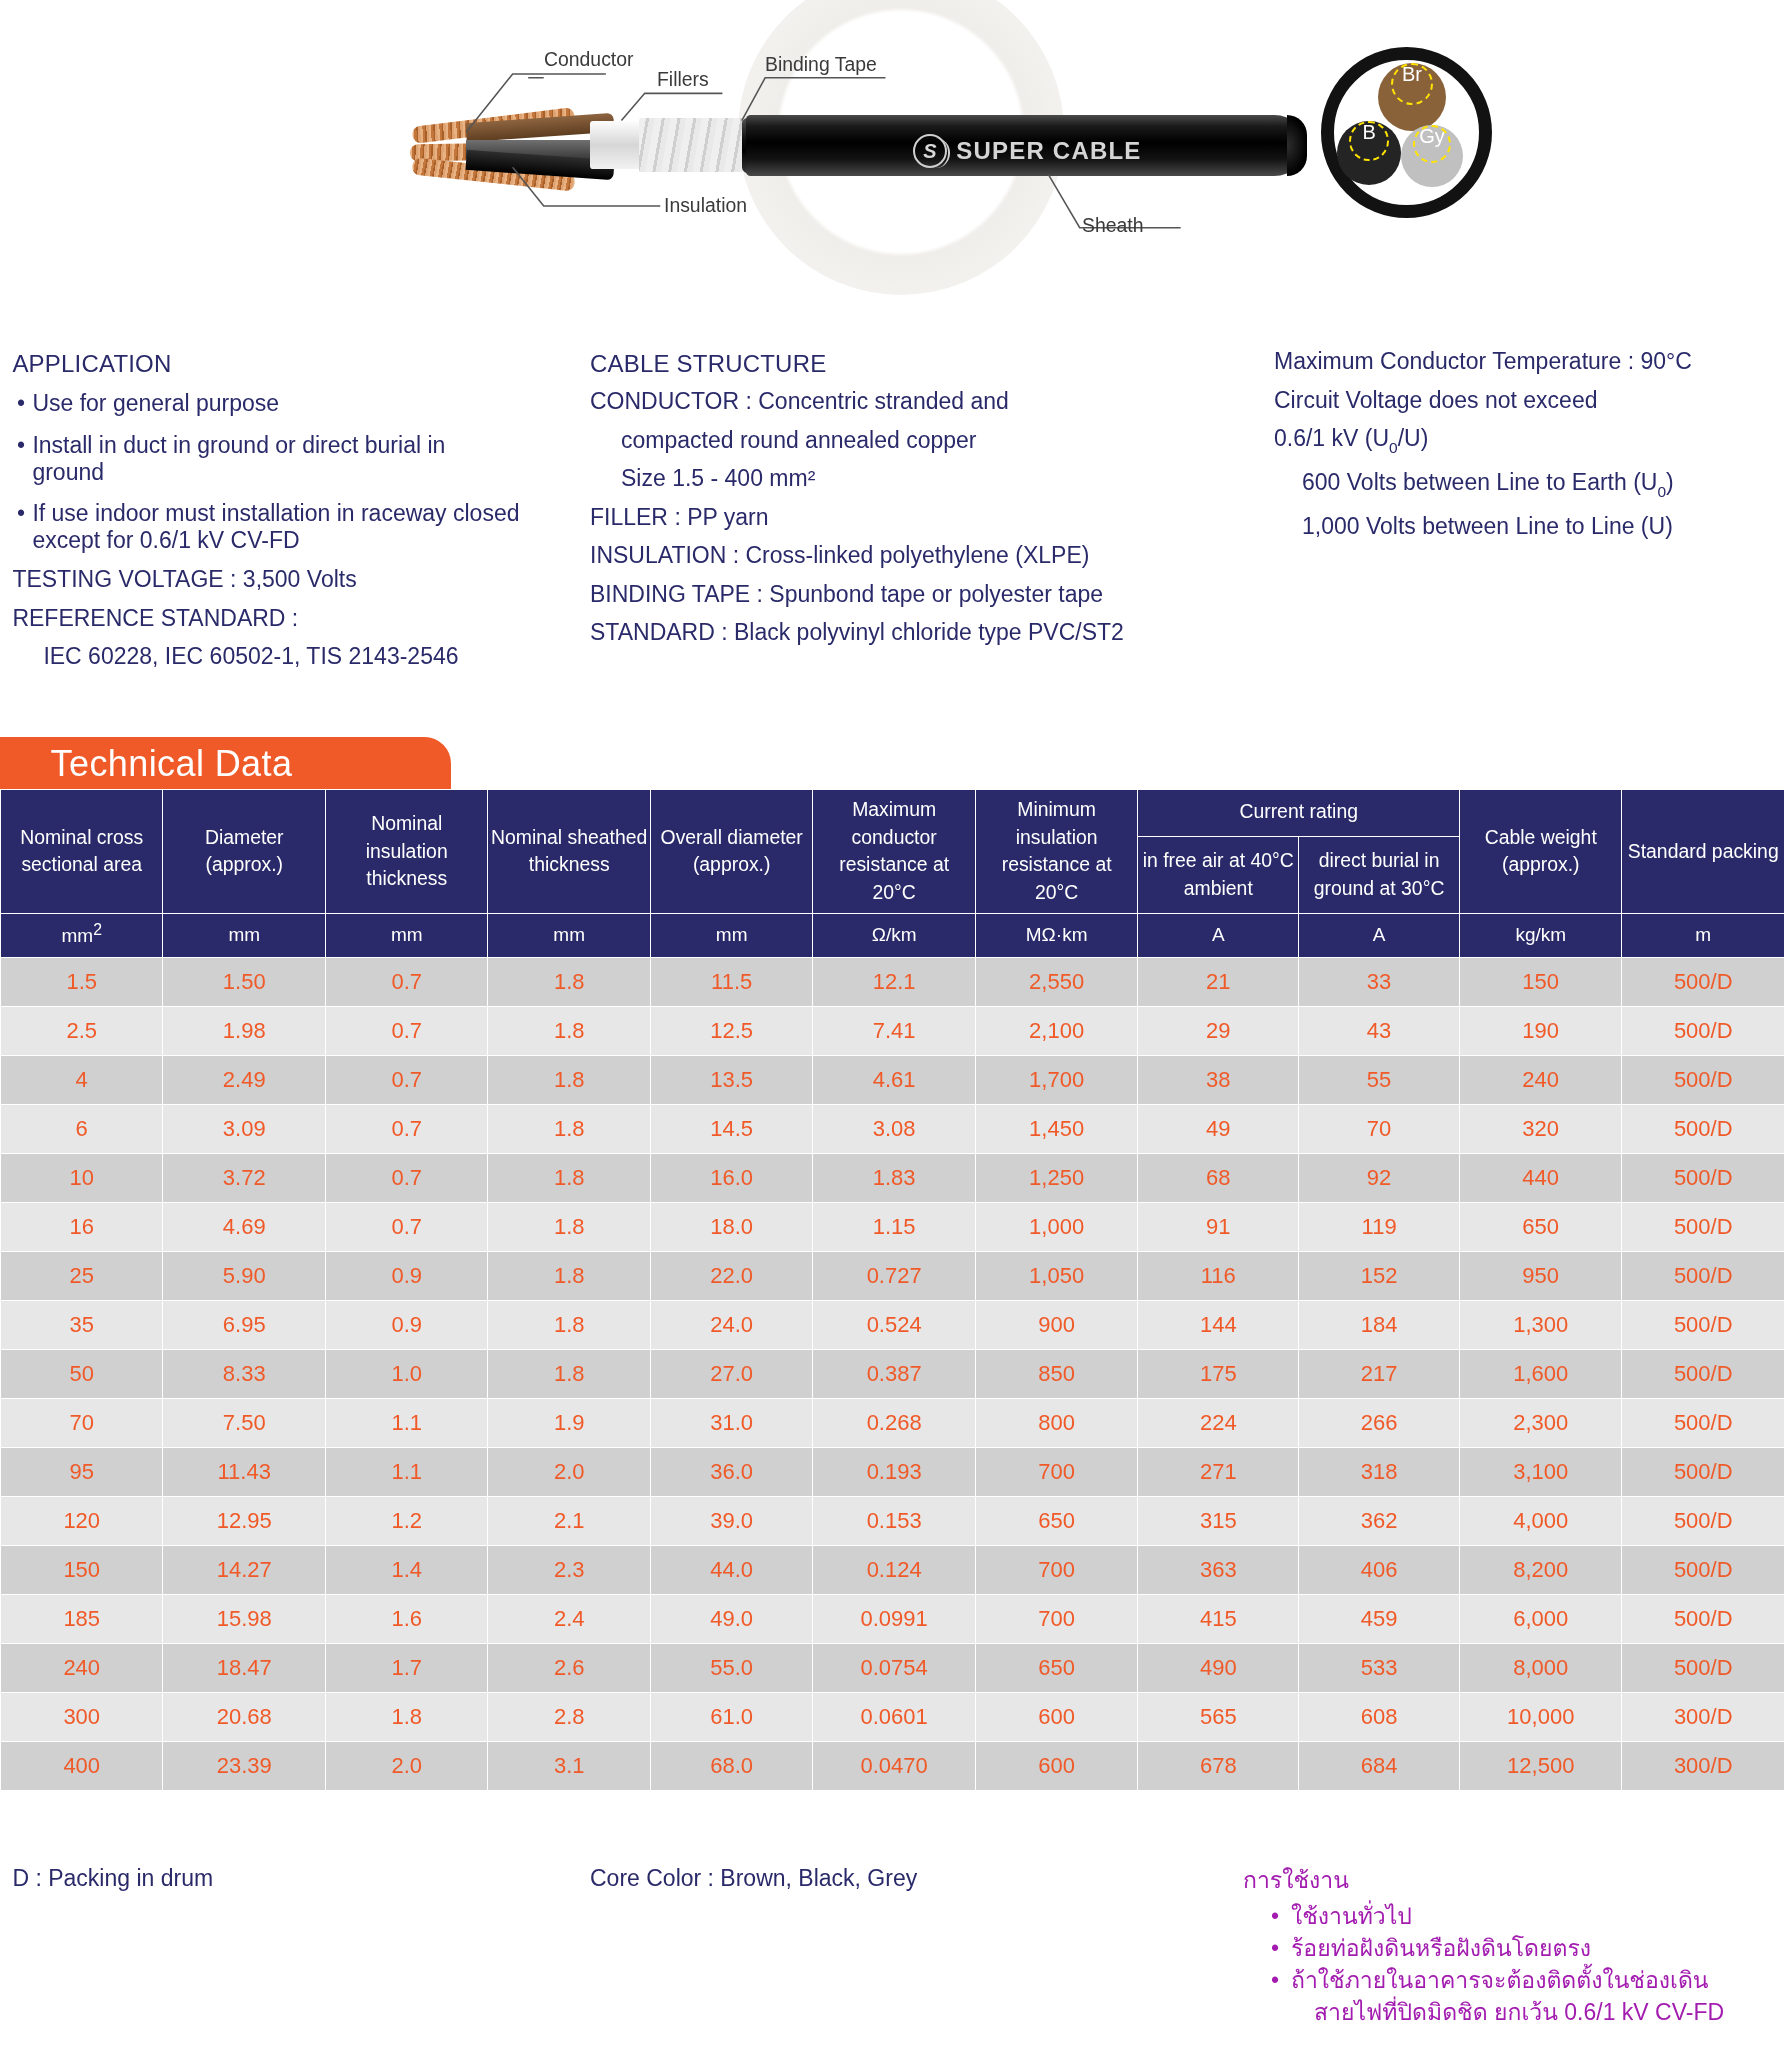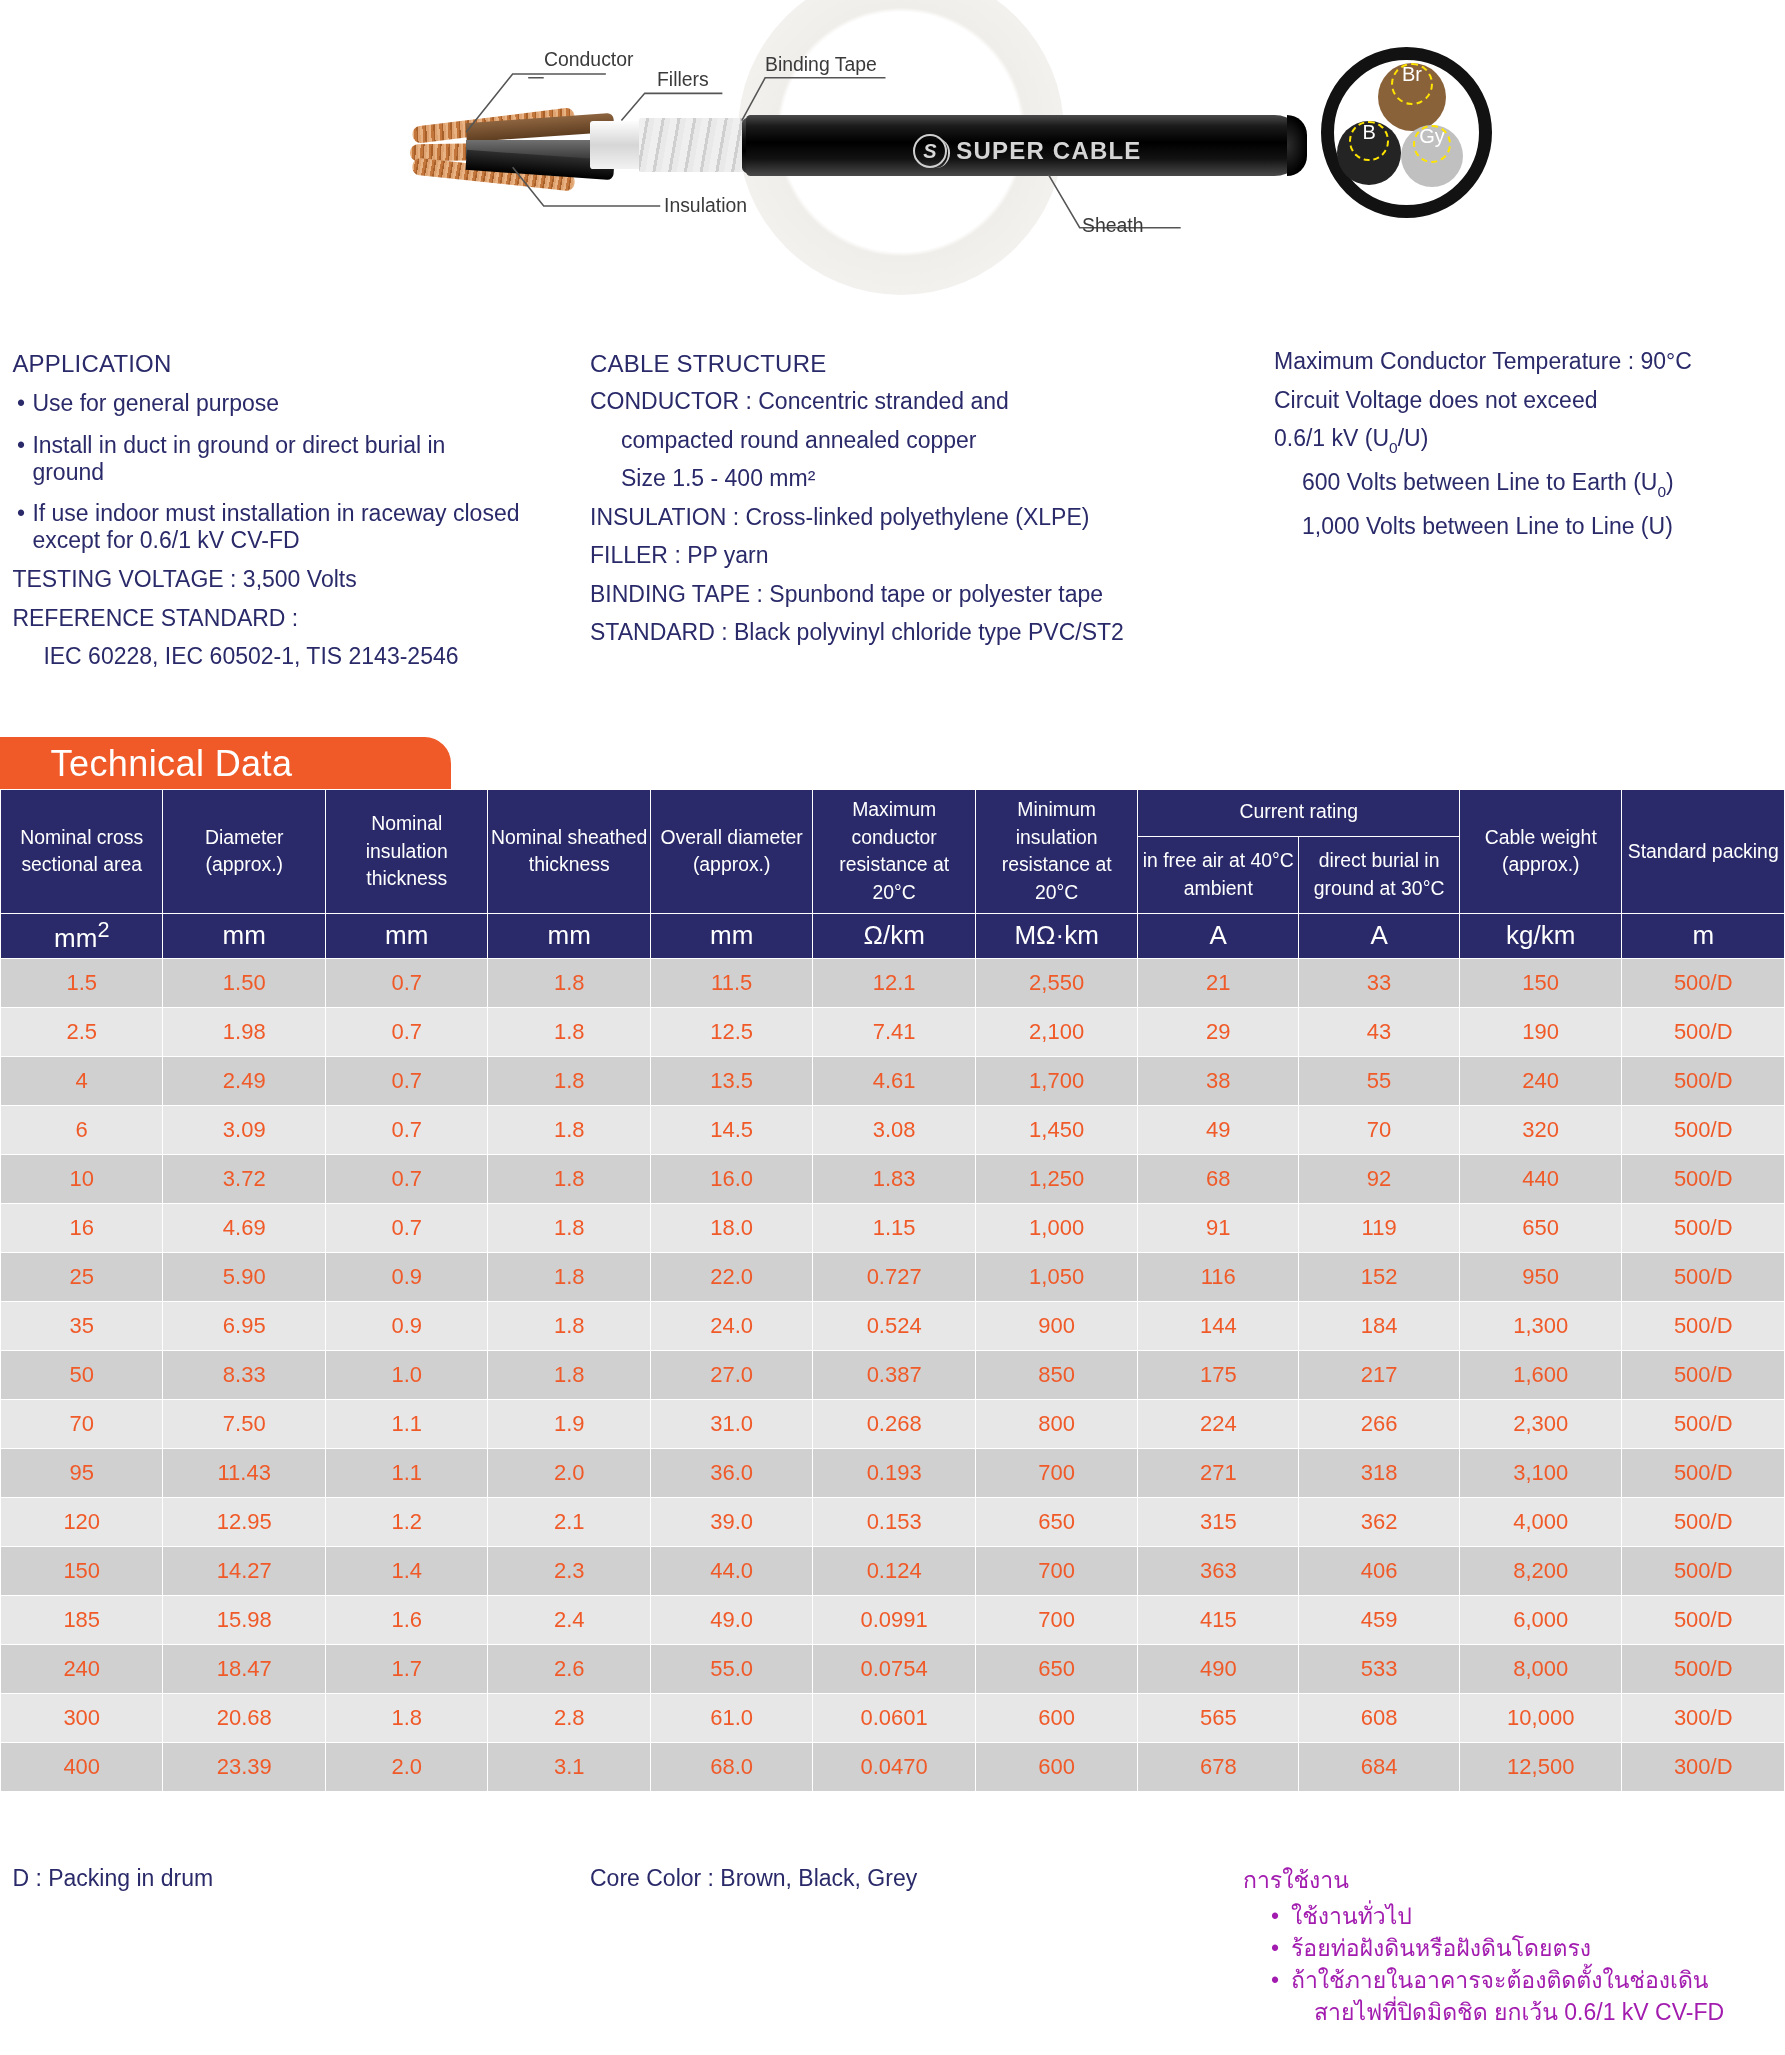--- a/index.html
+++ b/index.html
@@ -191,21 +191,21 @@
     vertical-align:middle;
   }
   .tbl thead th {
     background:#2a2a6a;
     color:#ffffff;
     font-weight:normal;
     font-size:19.4px;
     line-height:1.42;
     padding:6.2px 1.6px;
   }
-  .tbl thead th.unit { height:44px; padding:1.6px; font-size:26px; }
+  .tbl thead th.unit { height:44px; padding:1.6px; font-size:19px; }
   .tbl tbody td {
     color:#f05a28;
     font-size:22px;
     height:49px;
     padding:0;
   }
   .tbl tbody tr.odd  td { background:#d0d0d0; }
   .tbl tbody tr.even td { background:#e7e7e7; }
   .tbl .colgroup-top { border-bottom:0.8px solid #fff; }
 
@@ -305,26 +305,26 @@
 
   <div class="spec-col c2">
     <div class="spec-h">CABLE STRUCTURE</div>
     <div class="spec-line">
       <span>CONDUCTOR</span>
       <span>: Concentric stranded and</span>
     </div>
     <div class="spec-line indent-1">compacted round annealed copper</div>
     <div class="spec-line indent-1">Size 1.5 - 400 mm²</div>
     <div class="spec-line">
+      <span>FILLER</span>
+      <span>: PP yarn</span>
+    </div>
+    <div class="spec-line">
       <span>INSULATION</span>
       <span> : Cross-linked polyethylene (XLPE)</span>
-    </div>
-    <div class="spec-line">
-      <span>FILLER</span>
-      <span>: PP yarn</span>
     </div>
     <div class="spec-line">
       <span>BINDING TAPE</span>
       <span>: Spunbond tape or polyester tape</span>
     </div>
     <div class="spec-line">
       <span>STANDARD</span>
       <span>: Black polyvinyl chloride type PVC/ST2</span>
     </div>
   </div>

